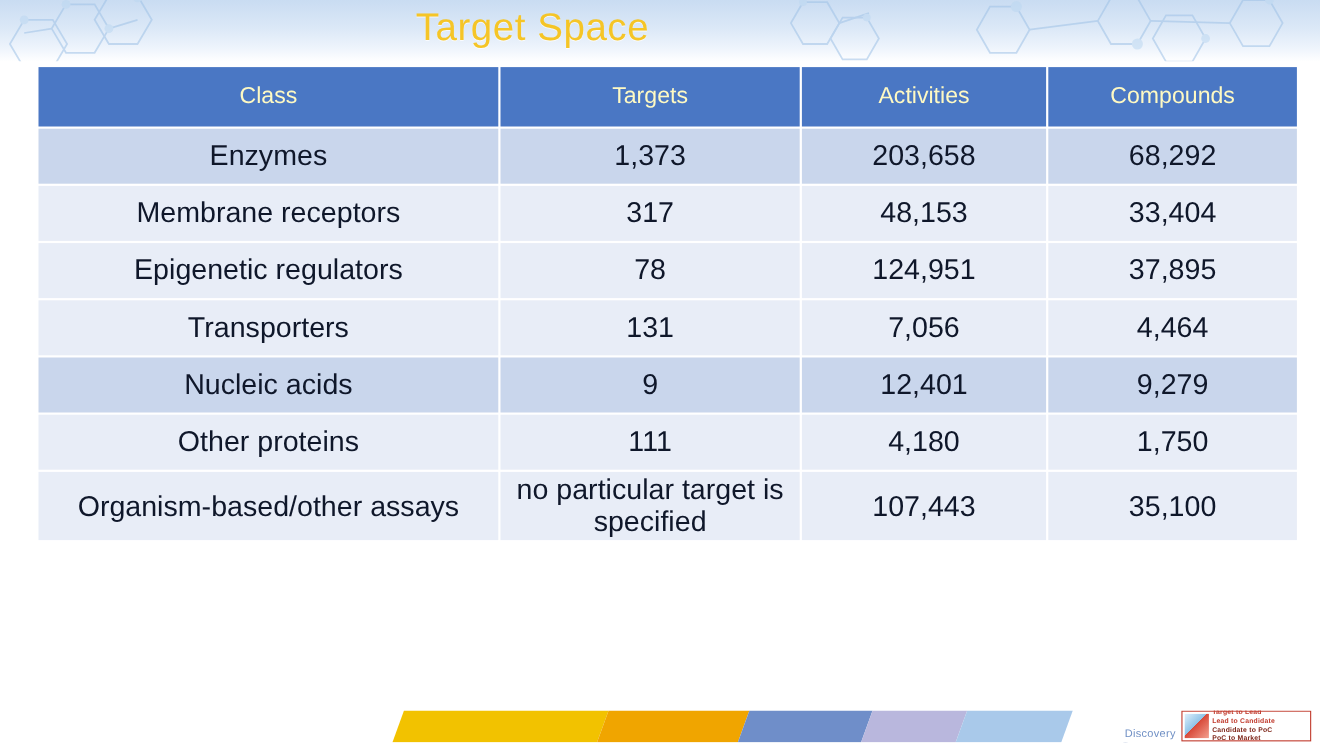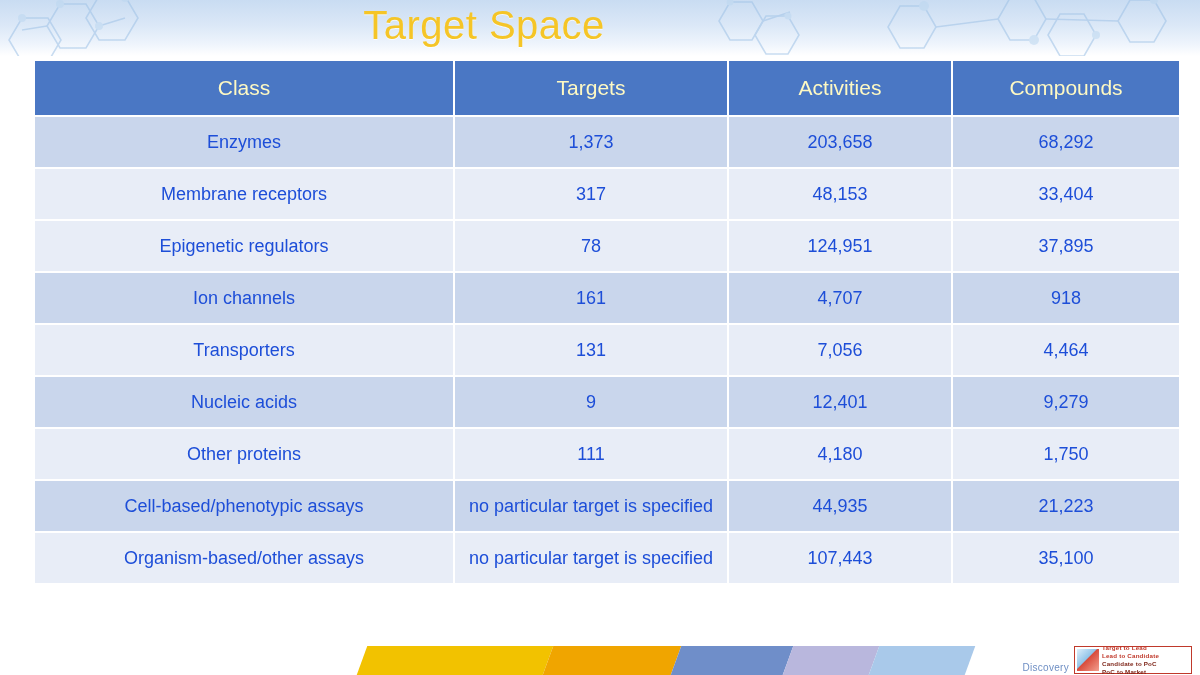--- a/index.html
+++ b/index.html
@@ -32,21 +32,21 @@
     height: 56px;
     opacity: .55;
   }
   .slide-title {
     position: absolute;
     top: 0; left: 0;
     width: 968px;
     height: 52px;
     line-height: 50px;
     text-align: center;
-    font-size: 40px;
+    font-size: 35px;
     color: #f5c527;
     letter-spacing: .5px;
     text-shadow: 0 1px 0 rgba(255,255,255,.7);
   }
 
   
   .table-wrap {
     position: absolute;
     top: 59px;
     left: 33px;
@@ -67,22 +67,22 @@
     background: #4a77c4;
     color: #fef9c3;
     font-weight: normal;
     font-size: 21px;
     height: 52px;
     text-align: center;
     vertical-align: middle;
     margin-left: 40px;
   }
   table.data td {
-    font-size: 18px;
-    color: #1d4ed8;
+    font-size: 26px;
+    color: #0f172a;
     height: 46px;
     text-align: center;
     vertical-align: middle;
     line-height: 1.12;
     padding: 2px 6px;
   }
   tr.odd td  { background: #c9d6ec; }
   tr.even td { background: #e8edf7; }
   td.wrap-cell { font-size: 18px; line-height: 1.15; }
 
@@ -206,49 +206,37 @@
         <td>317</td>
         <td>48,153</td>
         <td>33,404</td>
       </tr>
       <tr class="even">
         <td>Epigenetic regulators</td>
         <td>78</td>
         <td>124,951</td>
         <td>37,895</td>
       </tr>
-      <tr class="odd">
-        <td>Ion channels</td>
-        <td>161</td>
-        <td>4,707</td>
-        <td>918</td>
-      </tr>
       <tr class="even">
         <td>Transporters</td>
         <td>131</td>
         <td>7,056</td>
         <td>4,464</td>
       </tr>
       <tr class="odd">
         <td>Nucleic acids</td>
         <td>9</td>
         <td>12,401</td>
         <td>9,279</td>
       </tr>
       <tr class="even">
         <td>Other proteins</td>
         <td>111</td>
         <td>4,180</td>
         <td>1,750</td>
-      </tr>
-      <tr class="odd">
-        <td>Cell-based/phenotypic assays</td>
-        <td class="wrap-cell">no particular target is specified</td>
-        <td>44,935</td>
-        <td>21,223</td>
       </tr>
       <tr class="even">
         <td>Organism-based/other assays</td>
         <td class="wrap-cell">no particular target is specified</td>
         <td>107,443</td>
         <td>35,100</td>
       </tr>
     </tbody>
   </table>
 </div>

